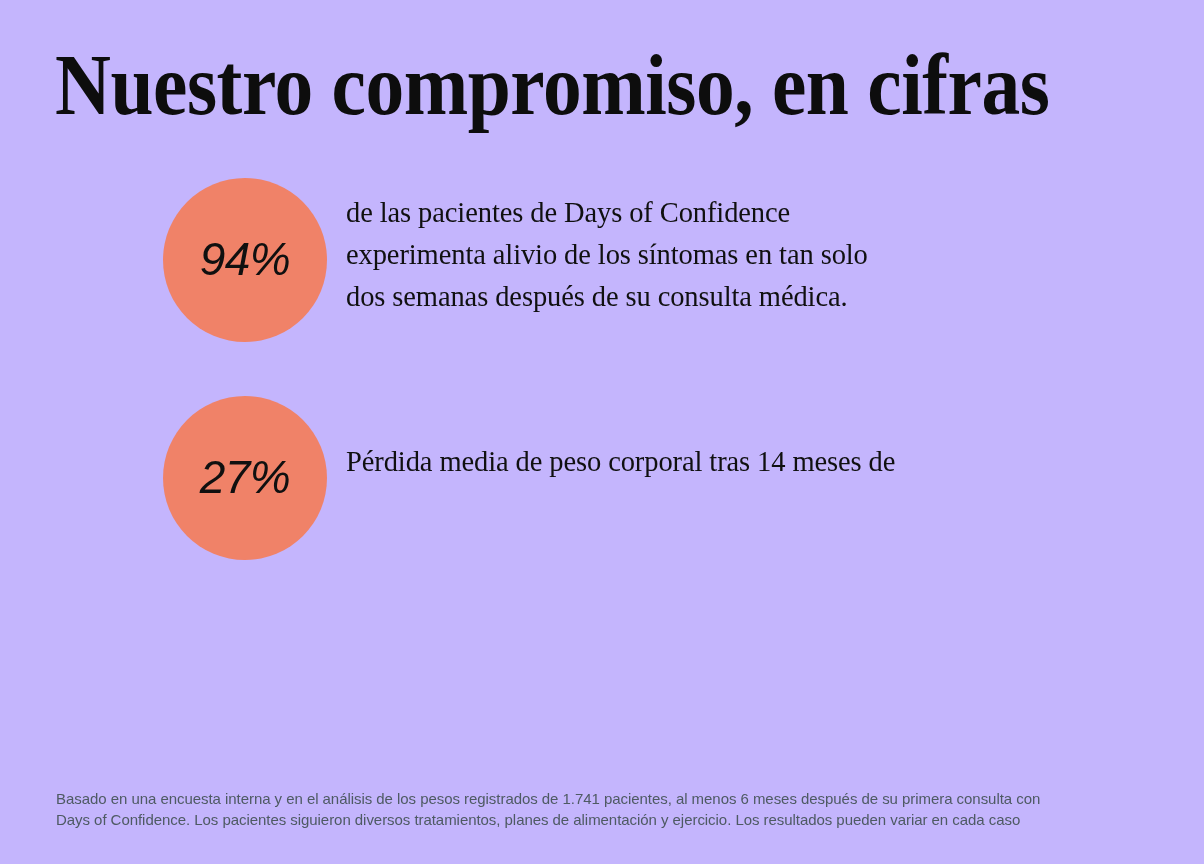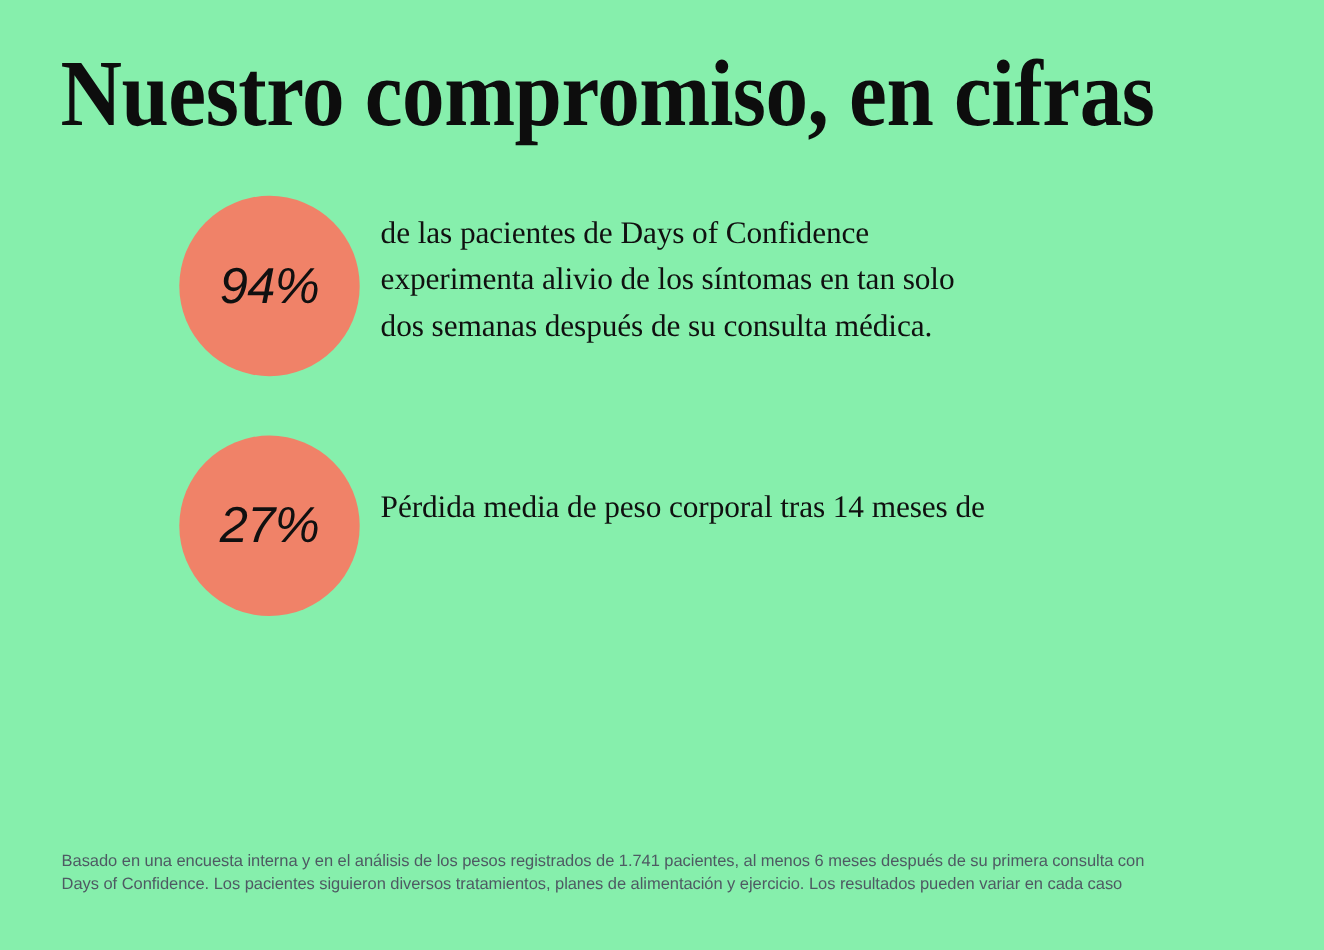--- a/index.html
+++ b/index.html
@@ -12,21 +12,21 @@
     overflow: hidden;
     background: #6db2cc;
     font-family: "Liberation Sans", sans-serif;
     -webkit-font-smoothing: antialiased;
   }
 
   #stats-infographic {
     position: relative;
     width: 1204px;
     height: 864px;
-    background: #86efac;
+    background: #c4b5fd;
     box-sizing: border-box;
   }
 
   
   #page-title {
     position: absolute;
     left: 55px;
     top: 42px;
     width: 1100px;
     margin: 0;
@@ -93,21 +93,21 @@
 
   .stat-text .line {
     display: block;
     white-space: nowrap;
   }
 
   
   #footnote {
     position: absolute;
     left: 56px;
-    top: 773px;
+    top: 789px;
     width: 1098px;
     font-family: "Liberation Sans", sans-serif;
     font-size: 15px;
     line-height: 20.8px;
     color: #4e5a63;
     letter-spacing: -0.05px;
   }
   #footnote .line {
     display: block;
     white-space: nowrap;

